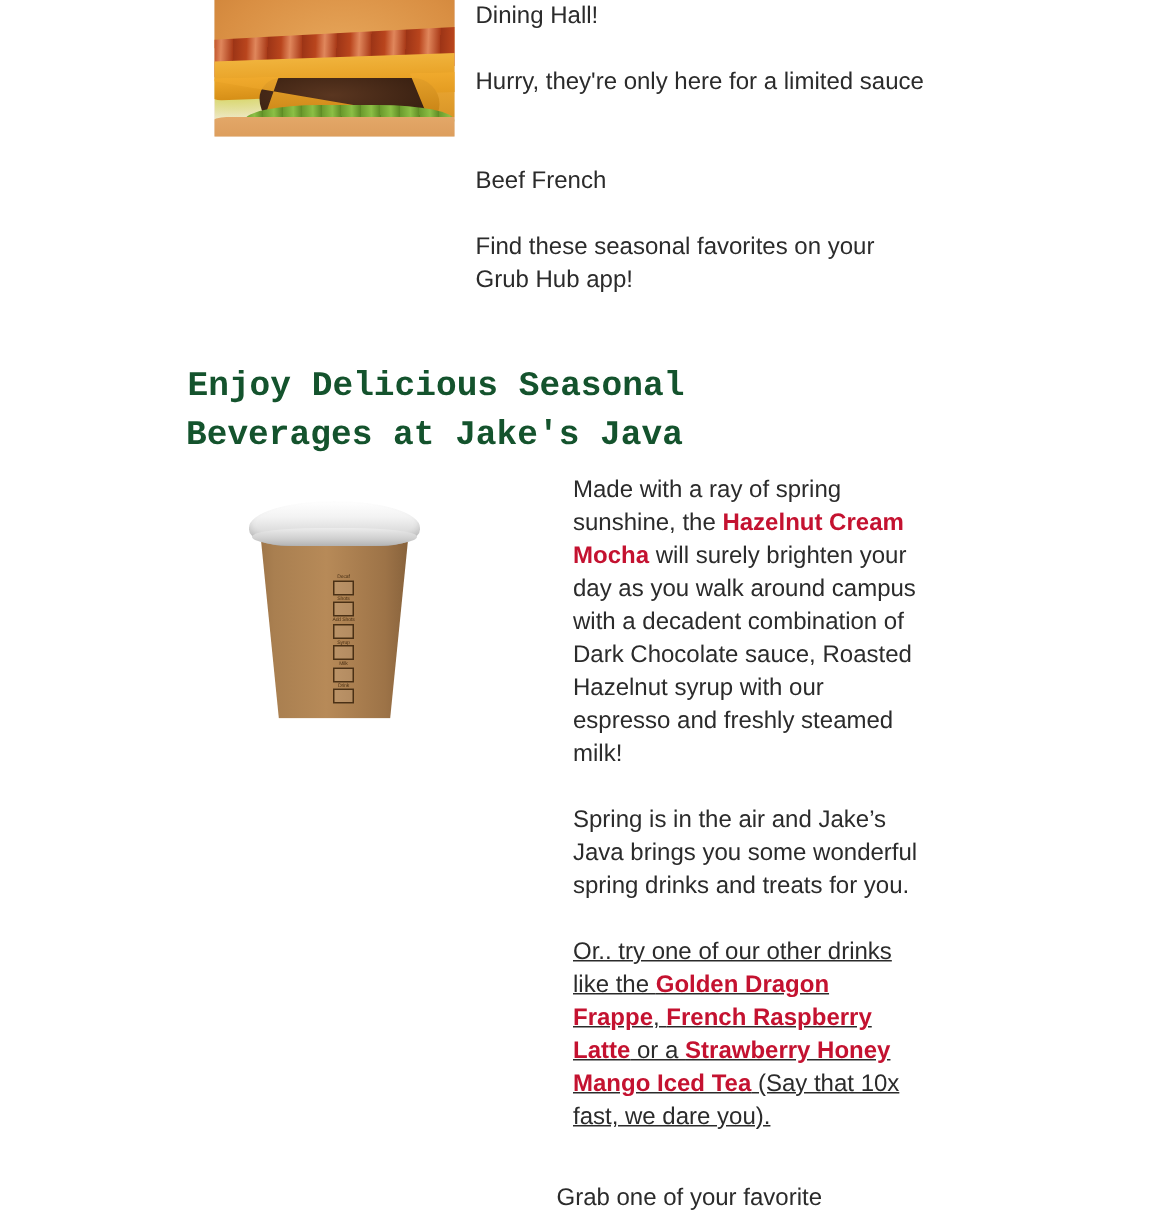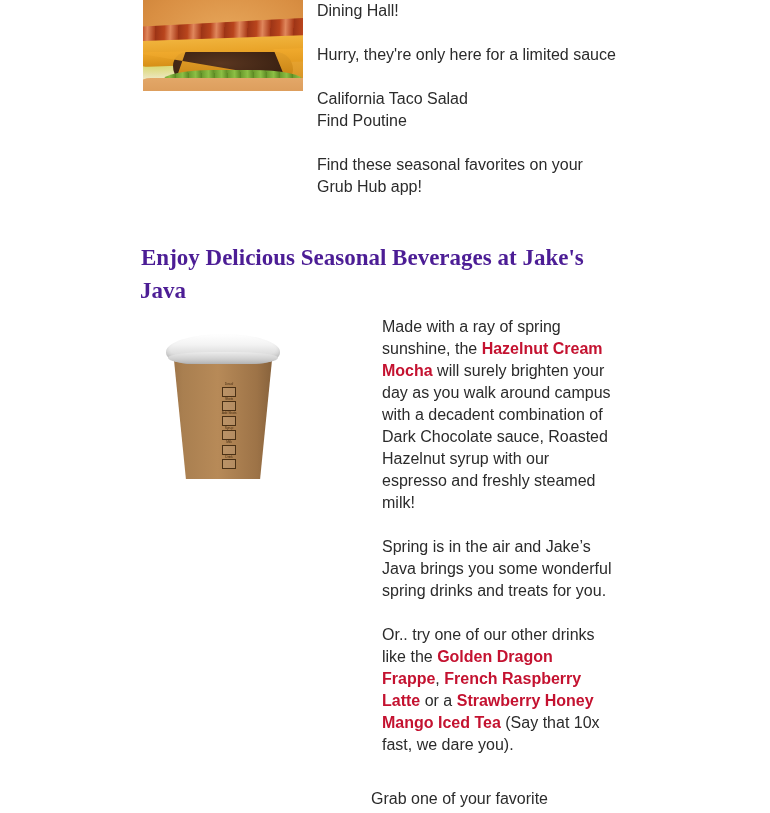--- a/index.html
+++ b/index.html
@@ -99,29 +99,29 @@
     left: 317px;
     top: 0px;
     width: 300px;
   }
   #dining-text p { margin: 0 0 22px 0; }
   #dining-text p:last-child { margin-bottom: 0; }
 
   
   #heading-jakes-java {
     position: absolute;
-    left: 140px;
+    left: 124px;
     top: 241px;
     width: 470px;
     margin: 0;
     font-size: 23px;
     line-height: 33px;
     font-weight: bold;
-    color: #4c1d95;
-    font-family: Liberation Serif, serif;
+    color: #14532d;
+    font-family: Liberation Mono, monospace;
     text-indent: 1px;
   }
 
   #coffee-photo {
     position: absolute;
     left: 152px;
     top: 322px;
     width: 142px;
     height: 160px;
   }
@@ -181,21 +181,21 @@
     background: rgba(255,255,255,0.10);
   }
 
   #java-text {
     position: absolute;
     left: 382px;
     top: 316px;
     width: 232px;
   }
   #java-text p { margin: 0 0 22px 0; }
-  #java-text p.tight { margin-bottom: 0; }
+  #java-text p.tight { margin-bottom: 0; text-decoration: underline; }
 
   #closing-line {
     position: absolute;
     left: 371px;
     top: 788px;
     width: 300px;
   }
 </style>
 </head>
 <body>
@@ -210,22 +210,22 @@
     <div class="burger-layer patty"></div>
     <div class="burger-layer cheese-b"></div>
     <div class="burger-layer lettuce"></div>
     <div class="burger-layer bun-bottom"></div>
   </div>
 
   <div id="dining-text" class="body-text">
     <p>Dining Hall!</p>
     <p>Hurry, they're only here for a limited sauce</p>
     <p>
-      <span>California Taco Salad</span><br>
-      <span>Find Poutine</span><br>
+      <br>
+      <span>Beef French</span><br>
     </p>
     <p>Find these seasonal favorites on your Grub Hub app!</p>
   </div>
 
 </div>
 
 <h2 id="heading-jakes-java">Enjoy Delicious Seasonal Beverages at Jake's Java</h2>
 
 <div id="coffee-photo">
   <div id="cup">

